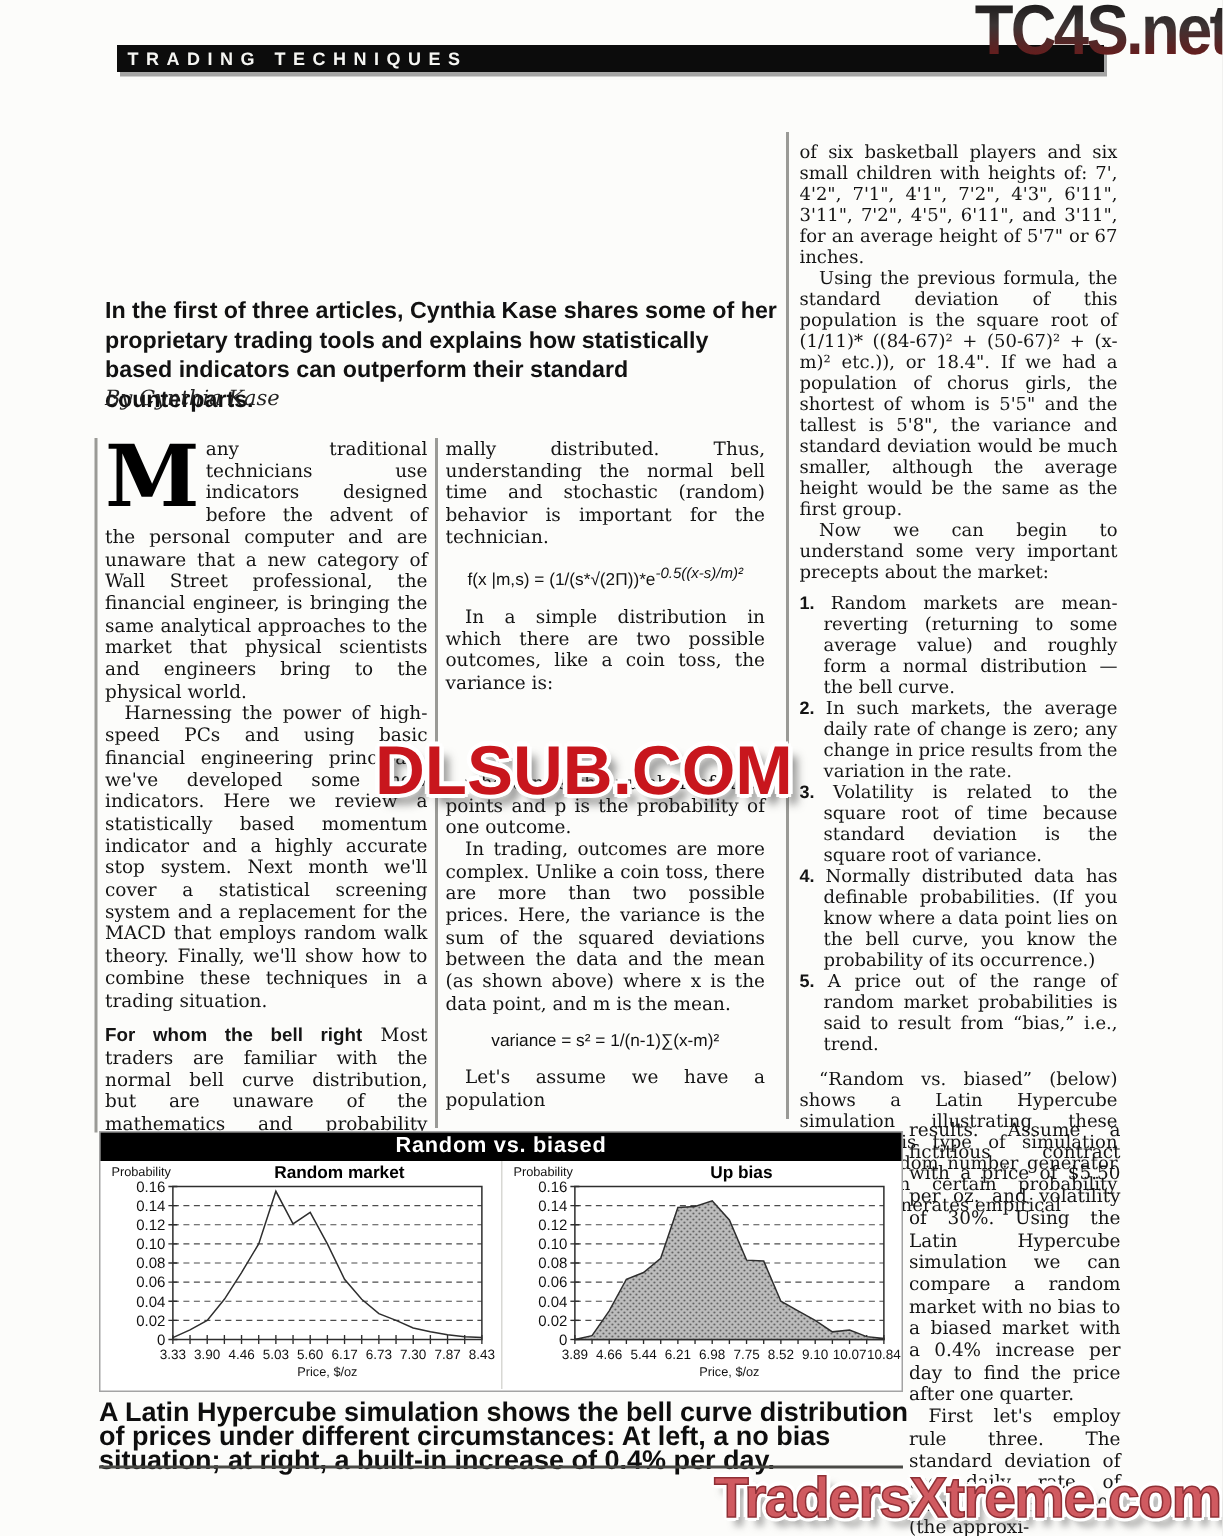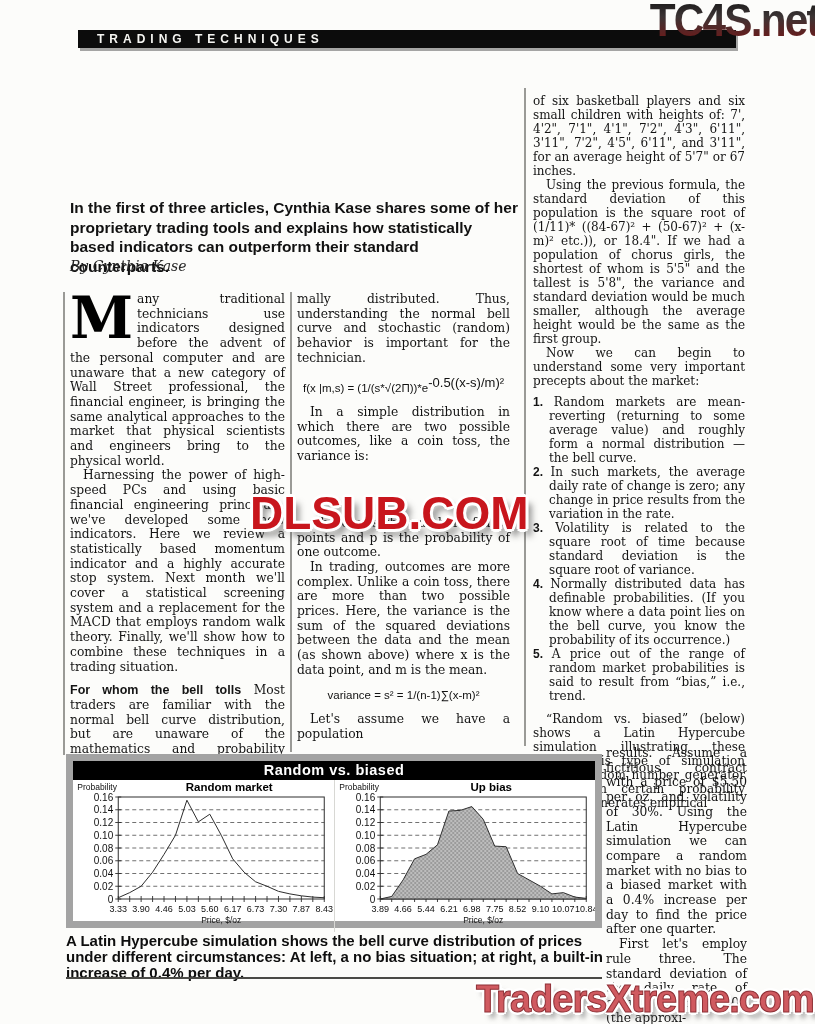--- a/index.html
+++ b/index.html
@@ -7,21 +7,21 @@
     position:relative;width:815px;height:1024px;margin:0 auto;
     background:#fcfcfa;overflow:hidden;
     font-family:"DejaVu Serif",serif;color:#141414;
   }
   
   .kicker-bar{
     position:absolute;left:78px;top:30px;width:658px;height:18px;
     background:#0c0c0c;box-shadow:2px 3px 0 rgba(60,60,60,.45);
   }
   .kicker-bar span{
-    display:block;padding-left:19px;line-height:18px;
+    display:block;padding-left:7px;line-height:18px;
     font-family:"Liberation Sans",sans-serif;font-weight:bold;
     font-size:12px;letter-spacing:5px;color:#f5f5f2;
   }
   .wm-tc4s{
     position:absolute;right:-4px;top:-8px;
     font-family:"Liberation Sans",sans-serif;font-weight:bold;
     font-size:47px;letter-spacing:-2px;
     transform:scaleX(.9);transform-origin:right top;
     background:linear-gradient(180deg,#191919 15%,#3c3434 45%,#6a1b1b 85%);
     -webkit-background-clip:text;background-clip:text;color:transparent;
@@ -57,51 +57,51 @@
   .dropcap{
     float:left;font-family:"DejaVu Serif",serif;font-weight:bold;
     font-size:57px;line-height:46px;margin:3px 6px 0 0;letter-spacing:-2px;color:#000;
   }
   .subp{margin-top:9px !important;}
   .subhead{font-family:"Liberation Sans",sans-serif;font-weight:bold;font-size:12.5px;}
   .formula{
     text-align:center;margin:10px 0;font-family:"Liberation Sans",sans-serif;
     font-size:11.5px;color:#111;
   }
-  .formula sup{font-size:13px;}
+  .formula sup{font-size:10px;font-style:italic;}
   .wm-spacer{height:52px;}
   
   ol.precepts{margin:7px 0 6px 0;padding:0;list-style:none;counter-reset:li;}
   ol.precepts li{
     counter-increment:li;padding-left:16px;text-indent:-16px;
     text-align:justify;margin:0;
   }
   ol.precepts li::before{
     content:counter(li) ". ";
     font-family:"Liberation Sans",sans-serif;font-weight:bold;
   }
   .gap-top{margin-top:9px !important;}
   
   .figbox{
     position:absolute;left:66px;top:754px;width:536px;height:174px;margin:0;
-    background:#fff;border:7px solid #a3a3a3;box-sizing:border-box;
+    background:#fff;border:1px solid #a3a3a3;box-sizing:border-box;
   }
   .figbar{
     height:19px;background:#000;color:#fff;text-align:center;
     font-family:"Liberation Sans",sans-serif;font-weight:bold;
     font-size:14.5px;line-height:19px;letter-spacing:.5px;
   }
   .figcharts{display:flex;height:152px;}
   .chart{flex:1 1 50%;min-width:0;}
   .chart + .chart{border-left:1px solid #d8d8d4;}
   .chart svg{display:block;width:100%;height:100%;font-family:"Liberation Sans",sans-serif;}
   .figcaption{
     position:absolute;left:66px;top:933px;width:546px;margin:0;
     font-family:"Liberation Sans",sans-serif;font-weight:bold;
-    font-size:15px;line-height:16px;color:#0e0e0e;
+    font-size:18px;line-height:16px;color:#0e0e0e;
   }
   .caption-rule{position:absolute;left:66px;top:977px;width:536px;height:1.5px;background:#4a4a46;}
   
   .wm-dlsub{
     position:absolute;left:250px;top:486px;
     font-family:Liberation Sans, sans-serif;font-weight:bold;
     font-size:46px;letter-spacing:0;color:#c8161d;white-space:nowrap;
     text-shadow:
       -3px 0 0 #fff,3px 0 0 #fff,0 -3px 0 #fff,0 3px 0 #fff,
       -2px -2px 0 #fff,2px -2px 0 #fff,-2px 2px 0 #fff,2px 2px 0 #fff,
@@ -132,25 +132,25 @@
   <p class="deck">In the first of three articles, Cynthia Kase shares some of her proprietary trading tools and explains how statistically based indicators can outperform their standard counterparts.</p>
   <p class="byline">By Cynthia Kase</p>
 
   <div class="vrule r1"></div>
   <div class="vrule r2"></div>
   <div class="vrule r3"></div>
 
   <div class="col col-left">
     <p><span class="dropcap">M</span><span>any traditional technicians use indicators designed before the advent of the personal computer and are unaware that a new category of Wall Street professional, the financial engineer, is bringing the same analytical approaches to the market that physical scientists and engineers bring to the physical world.</span></p>
     <p class="ind">Harnessing the power of high-speed PCs and using basic financial engineering principals, we've developed some new indicators. Here we review a statistically based momentum indicator and a highly accurate stop system. Next month we'll cover a statistical screening system and a replacement for the MACD that employs random walk theory. Finally, we'll show how to combine these techniques in a trading situation.</p>
-    <p class="subp"><span class="subhead">For whom the bell tolls</span> <span>Most traders are familiar with the normal bell curve distribution, but are unaware of the mathematics and probability theory underlying it. Data (including most equity and futures data) that is affected by a high number of minor and independent random events is, over time, roughly nor-</span></p>
+    <p class="subp"><span class="subhead">For whom the bell right</span> <span>Most traders are familiar with the normal bell curve distribution, but are unaware of the mathematics and probability theory underlying it. Data (including most equity and futures data) that is affected by a high number of minor and independent random events is, over time, roughly nor-</span></p>
   </div>
 
   <div class="col col-mid">
-    <p>mally distributed. Thus, understanding the normal bell curve and stochastic (random) behavior is important for the technician.</p>
+    <p>mally distributed. Thus, understanding the normal bell time and stochastic (random) behavior is important for the technician.</p>
     <div class="formula"><span>f(x |m,s) = (1/(s*√(2Π))*e</span><sup>-0.5((x-s)/m)²</sup></div>
     <p class="ind">In a simple distribution in which there are two possible outcomes, like a coin toss, the variance is:</p>
     <div class="wm-spacer"></div>
     <p class="ind">where n is the number of data points and p is the probability of one outcome.</p>
     <p class="ind">In trading, outcomes are more complex. Unlike a coin toss, there are more than two possible prices. Here, the variance is the sum of the squared deviations between the data and the mean (as shown above) where x is the data point, and m is the mean.</p>
     <div class="formula">variance = s² = 1/(n-1)∑(x-m)²</div>
     <p class="ind">Let's assume we have a population</p>
   </div>
 
   <div class="col col-right">

